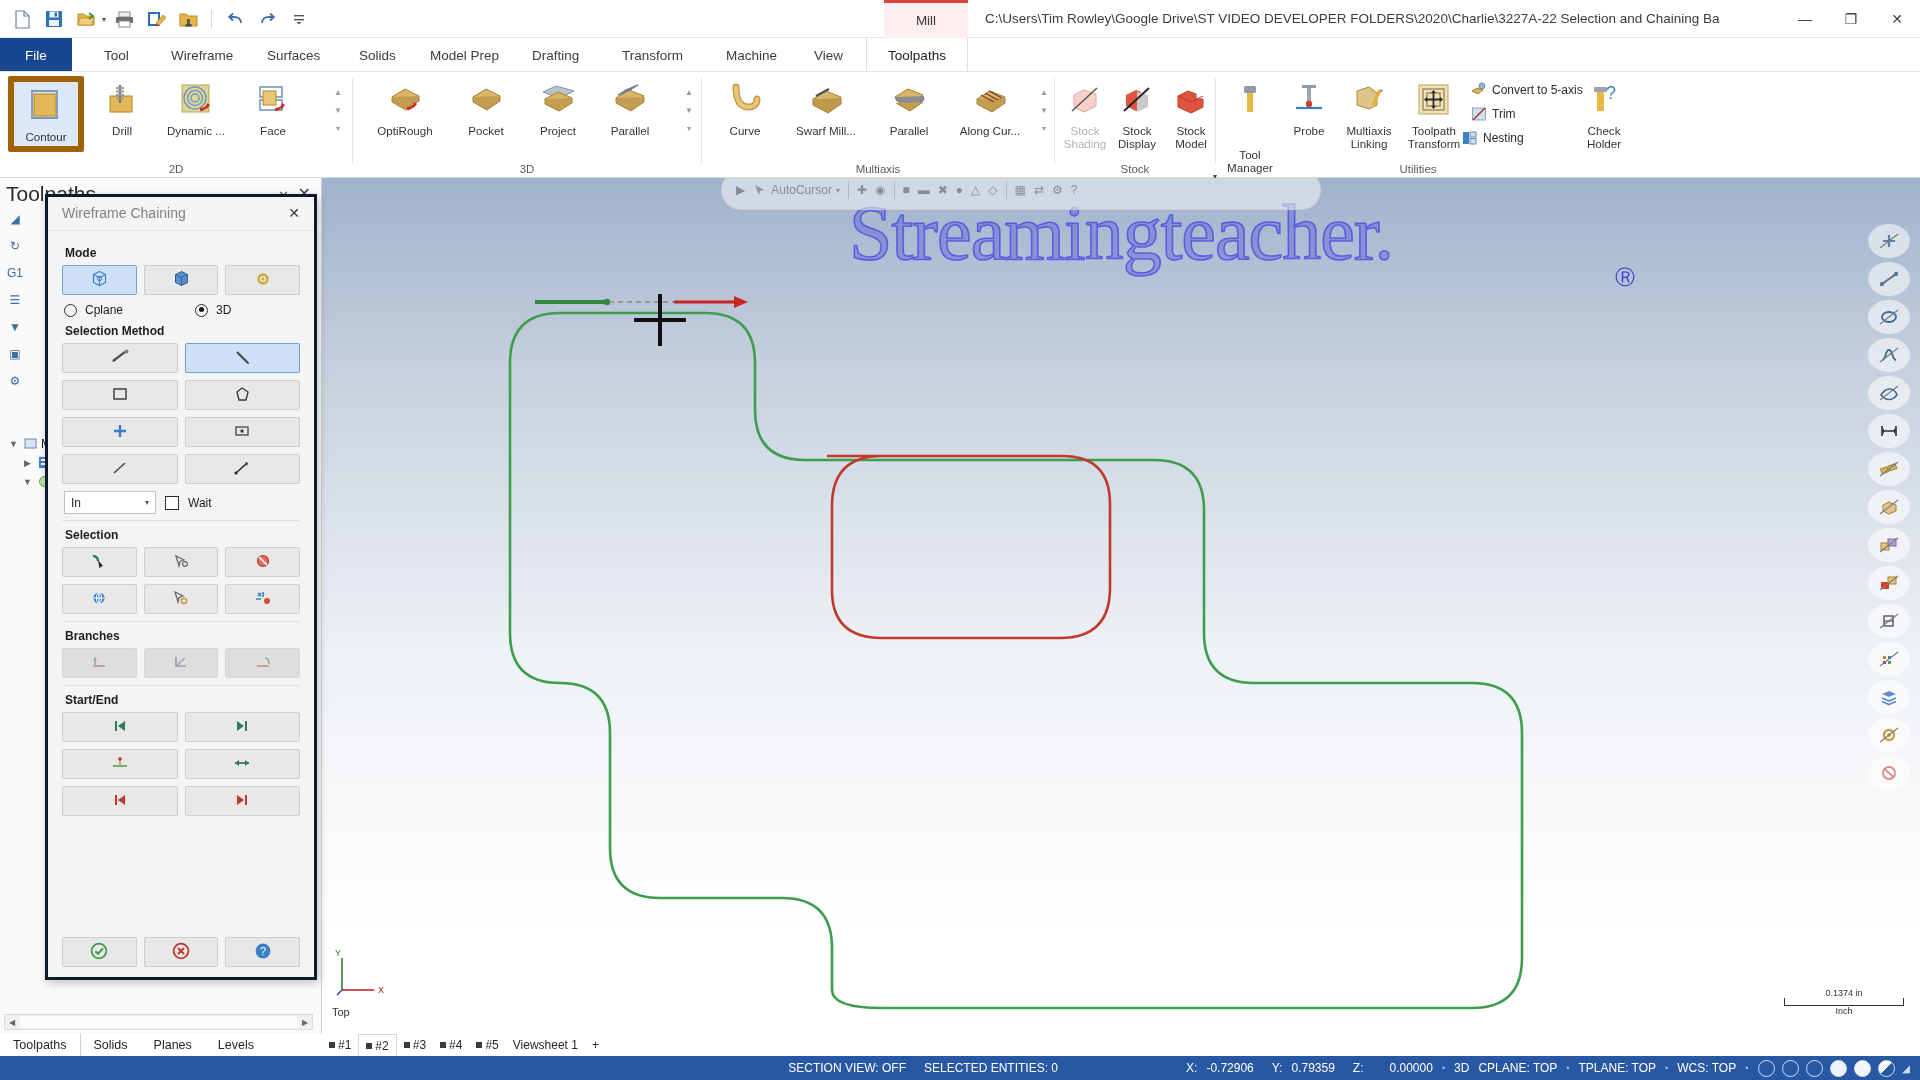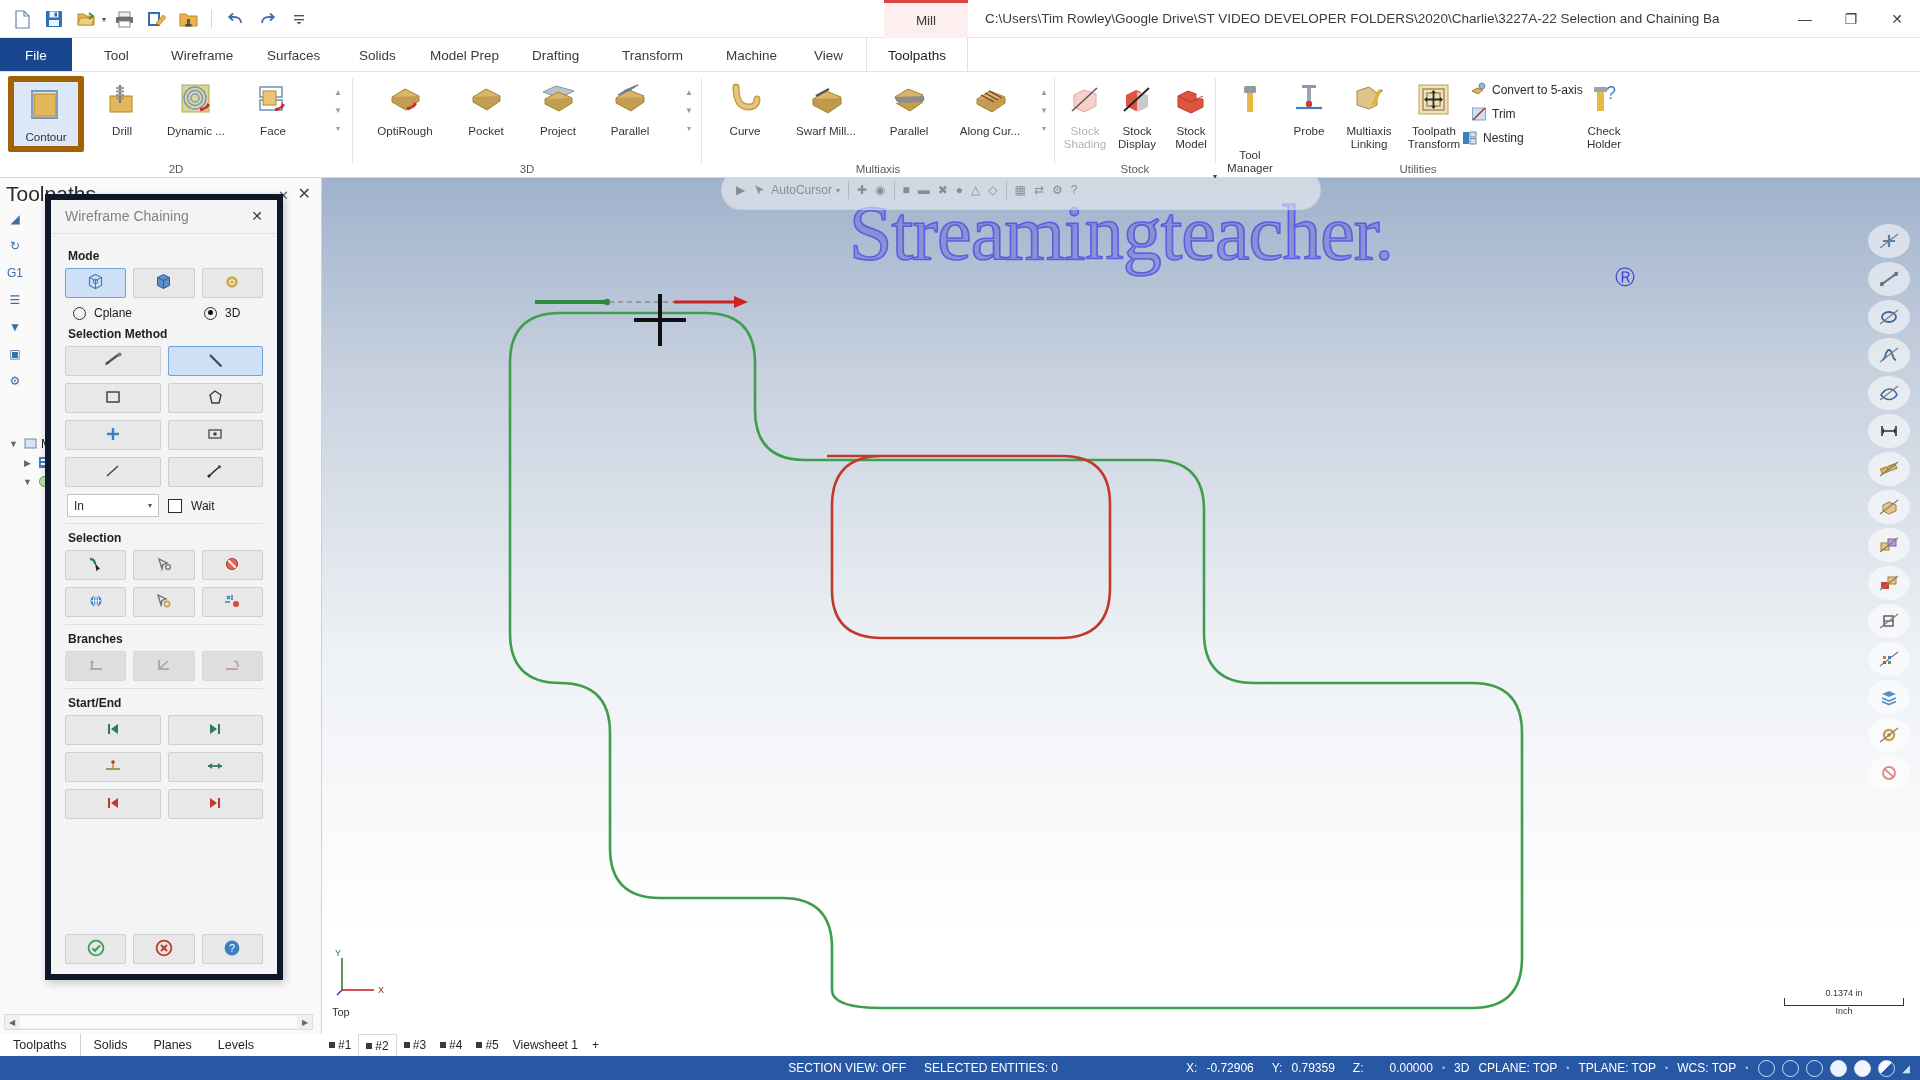--- a/index.html
+++ b/index.html
@@ -89,34 +89,34 @@
   .axis-gnomon { position:absolute; left:12px; bottom:36px; width:60px; height:50px; }
   .view-label { position:absolute; left:10px; bottom:16px; font-size:11px; color:#333;margin-top:12px; }
   .scalebar { position:absolute; right:16px; bottom:18px; width:120px; text-align:center; font-size:9px; color:#333; }
   .scalebar .ln { position:relative; height:8px; border-left:1px solid #333; border-right:1px solid #333; border-bottom:1px solid #333; }
 
   .crosshair { position:absolute; width:52px; height:52px; pointer-events:none; }
   .crosshair::before { content:""; position:absolute; left:0; top:24px; width:52px; height:4px; background:#111; }
   .crosshair::after  { content:""; position:absolute; left:24px; top:0; width:4px; height:52px; background:#111; }
 
   
-  .wfc { position:absolute; left:45px; top:194px; width:238px; height:786px;
-         background:#f4f4f4; border:6px solid #0f172a; box-shadow:2px 3px 9px rgba(0,0,0,0.22); }
+  .wfc { position:absolute; left:45px; top:194px; width:272px; height:786px;
+         background:#f4f4f4; border:3px solid #0f172a; box-shadow:2px 3px 9px rgba(0,0,0,0.22); }
   .wfc-head { position:absolute; left:0; top:0; width:100%; height:34px; background:#f4f4f4; border-bottom:1px solid #e3e3e3; }
   .wfc-title { position:absolute; left:14px; top:8px; font-size:14px; color:#828282; }
   .wfc-x { position:absolute; right:10px; top:6px; width:20px; height:20px; display:flex; align-items:center; justify-content:center;
            font-size:14px; color:#3b3b3b; cursor:pointer; }
   .wfc-body { position:absolute; left:0; top:34px; right:0; bottom:0; padding:8px 14px 0 14px; }
   .sect-lbl { font-size:12px; color:#1e1e1e; margin:7px 0 5px 3px; font-weight:bold; }
   .btn-row { display:flex; gap:7px; margin-bottom:7px; }
   .ibtn { flex:1; height:30px; background:#e8e8e8; border:1px solid #cfcfcf; border-radius:2px;
           display:flex; align-items:center; justify-content:center; cursor:pointer; }
   .ibtn.sel { background:#cde0f5; border:1px solid #6ea3d8; }
   .ibtn.dis { background:#d6d6d6; border-color:#cccccc; cursor:default; opacity:0.72; }
-  .radio-row { display:flex; align-items:center; gap:8px; margin:8px 0 4px 8px; font-size:12px; }
+  .radio-row { display:flex; align-items:center; gap:8px; margin:8px 0 4px 2px; font-size:12px; }
   .radio { width:13px; height:13px; border:1.6px solid #2d2d2d; border-radius:50%; display:inline-block; position:relative; }
   .radio.on::after { content:""; position:absolute; left:2.6px; top:2.6px; width:5px; height:5px; background:#111; border-radius:50%; }
   .radio-row .gap { width:56px; }
   .sel-row { display:flex; align-items:center; gap:9px; margin:6px 0 2px 2px; }
   .combo { width:92px; height:23px; background:#fff; border:1px solid #c2c2c2; font-size:12px;
            display:flex; align-items:center; padding-left:6px; position:relative; cursor:pointer; }
   .combo .cv { color:#2a2a2a; }
   .combo .ca { position:absolute; right:6px; font-size:8px; color:#555; }
   .chk { width:14px; height:14px; border:1.6px solid #2b2b2b; background:#fff; display:inline-block; }
   .chk-lbl { font-size:12px; }

